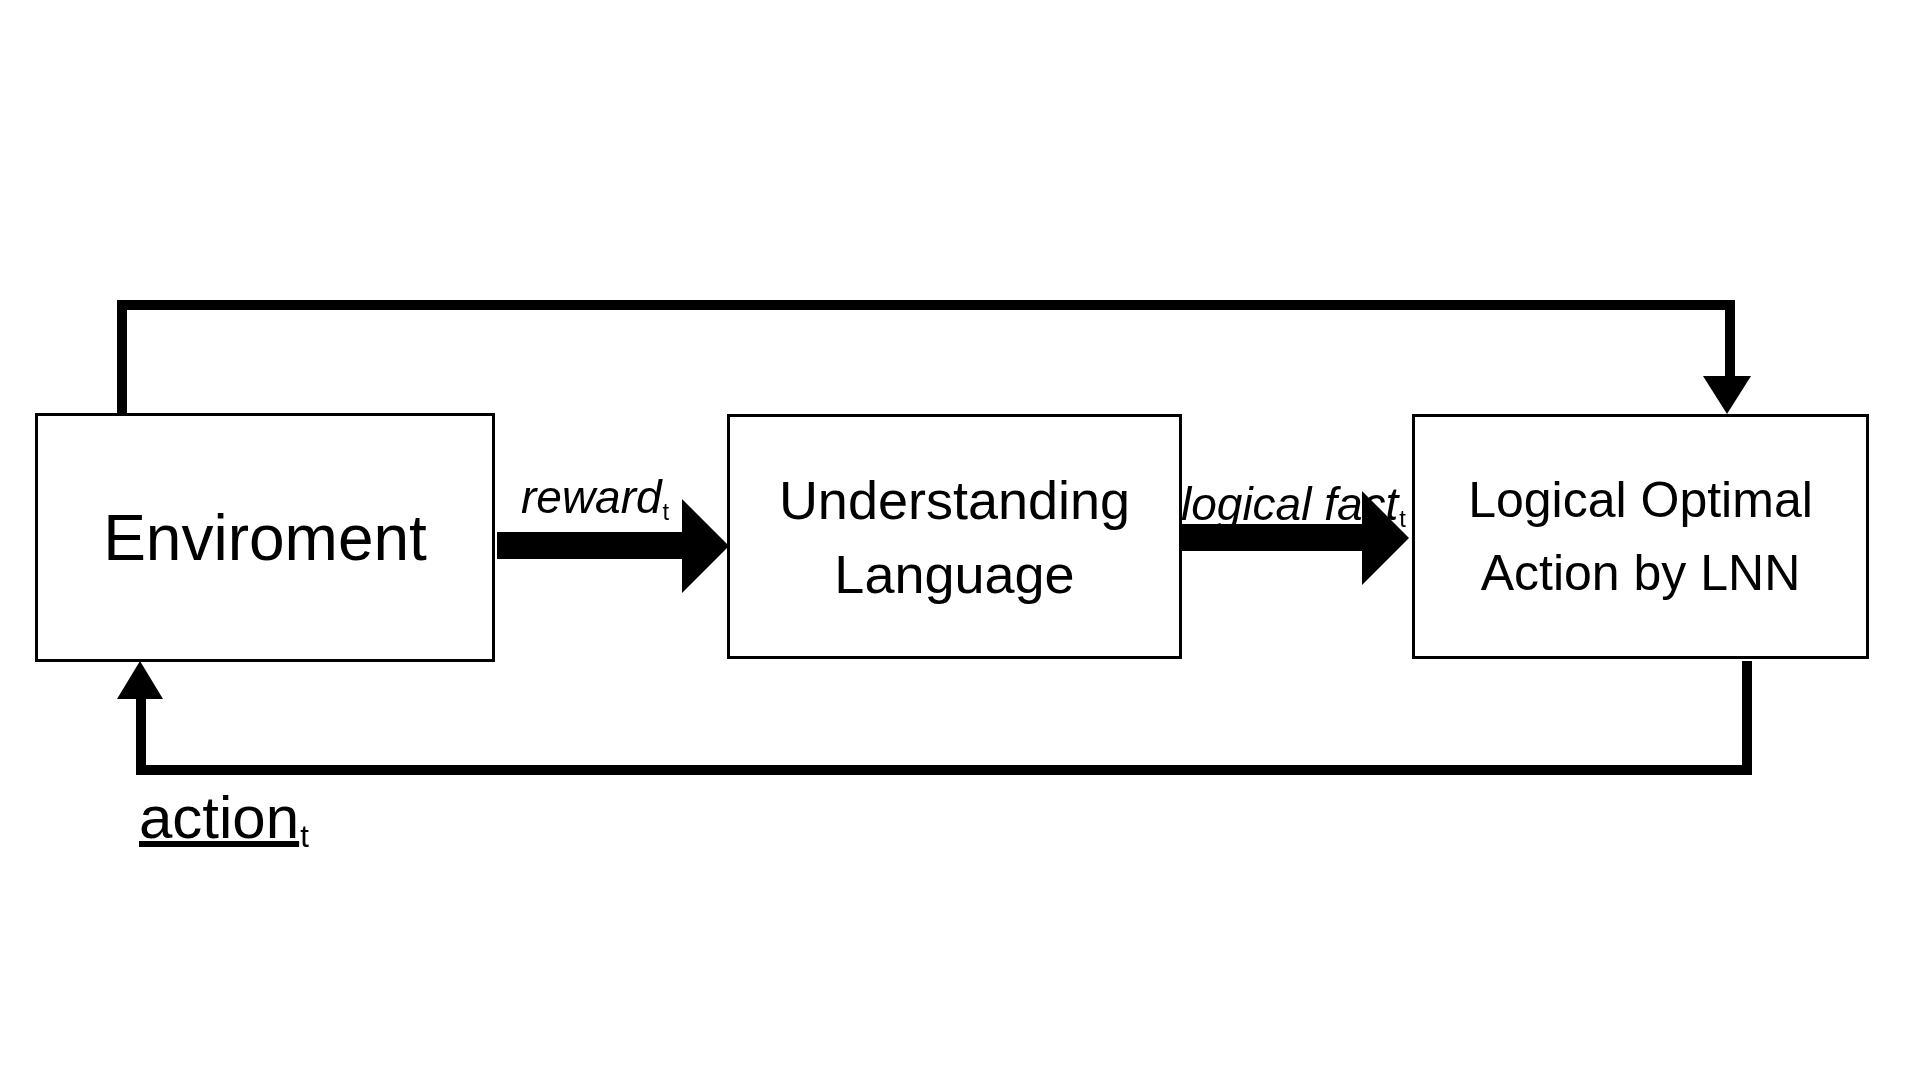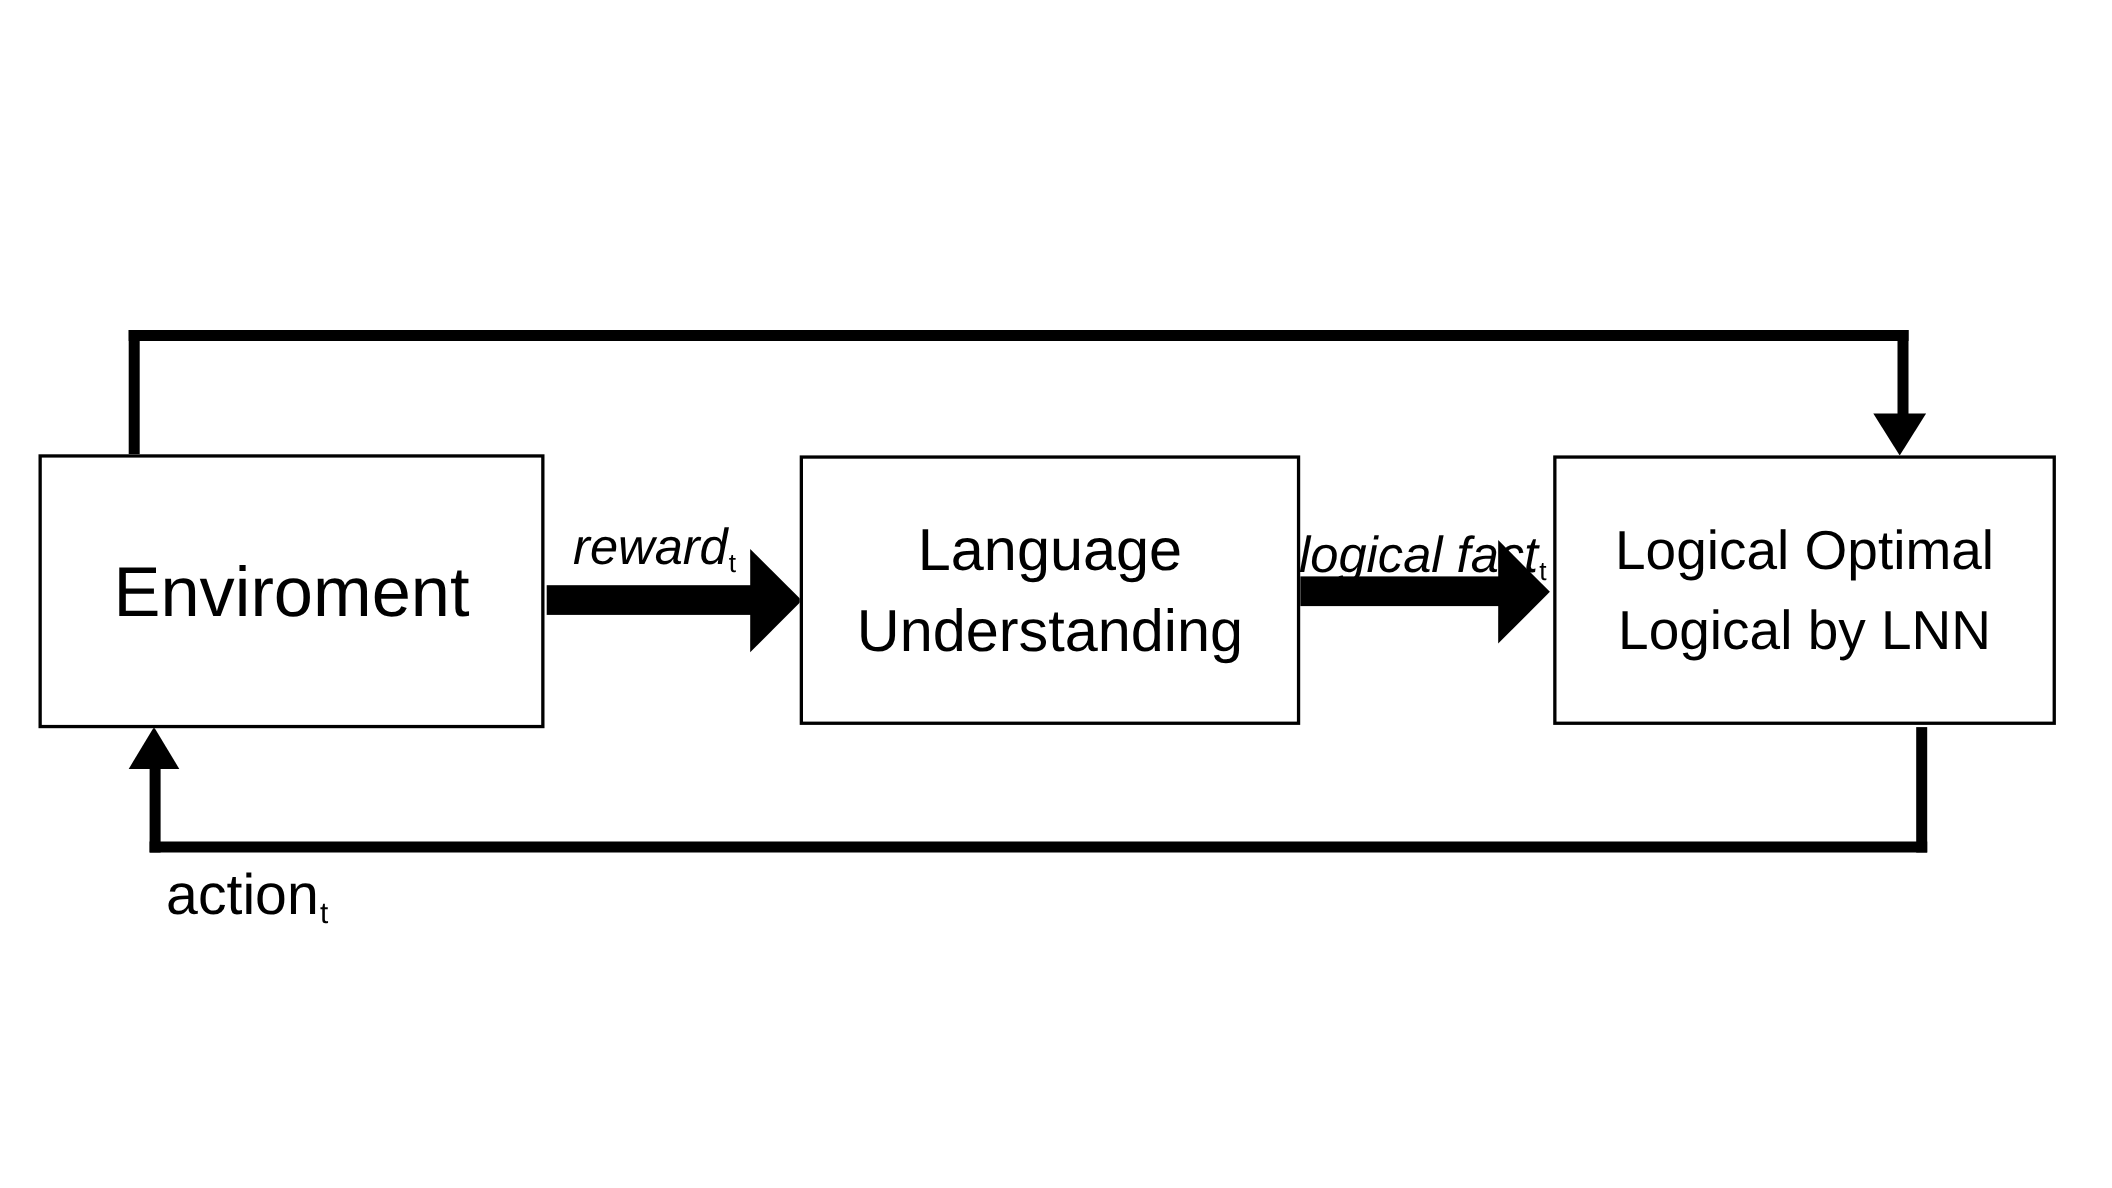--- a/index.html
+++ b/index.html
@@ -82,21 +82,21 @@
   .edge-label {
     position: absolute;
     white-space: nowrap;
     line-height: 1;
     color: #000000;
   }
   .italic { font-style: italic; }
   #reward-label { left: 133px;  top: 208px; font-size: 58px; }
   #state-label  { left: 521px;  top: 474px; font-size: 46px; }
   #lfact-label  { left: 1181px; top: 437px; font-size: 46px; margin-top: 44px; }
-  #action-label { left: 151px;  top: 788px; font-size: 52px; }
+  #action-label { left: 139px;  top: 788px; font-size: 60px; text-decoration: underline; }
   .sub {
     font-style: normal;
     font-size: 0.52em;
     position: relative;
     top: 0.28em;
     margin-left: 0.04em;
   }
 </style>
 </head>
 <body>
@@ -117,27 +117,27 @@
   <div class="head" id="state-head"></div>
 
   <div class="seg" id="lfact-shaft"></div>
   <div class="head" id="lfact-head"></div>
 
   <div class="node" id="env-box">
     <span>Enviroment</span>
   </div>
 
   <div class="node" id="lu-box">
+    <span>Understanding</span>
     <span>Language</span>
-    <span>Understanding</span>
   </div>
 
   <div class="node" id="loa-box">
     <span>Logical Optimal</span>
-    <span>Logical by LNN</span>
+    <span>Action by LNN</span>
   </div>
 
 
   <div class="edge-label italic" id="state-label">
     <span>reward</span><span class="sub">t</span>
   </div>
 
   <div class="edge-label italic" id="lfact-label">
     <span>logical fact</span><span class="sub">t</span>
   </div>

